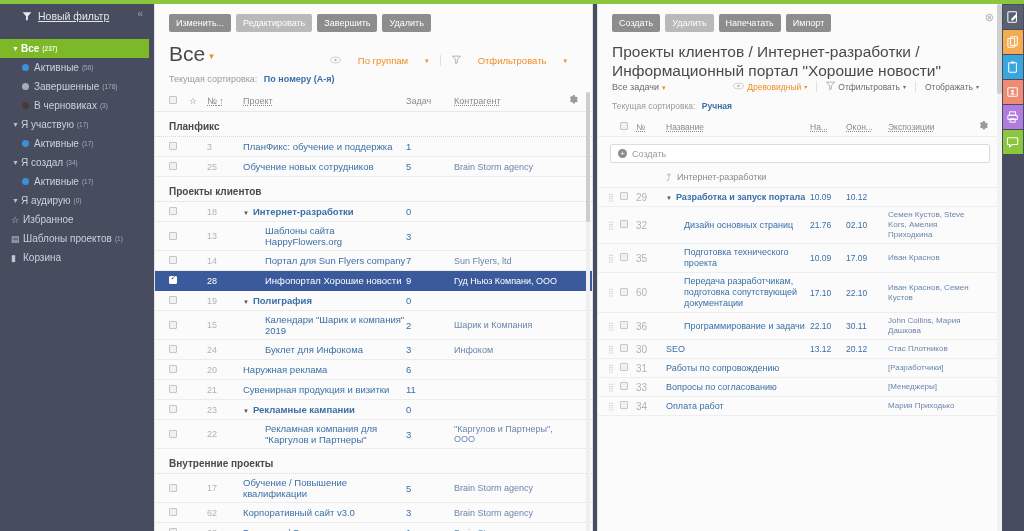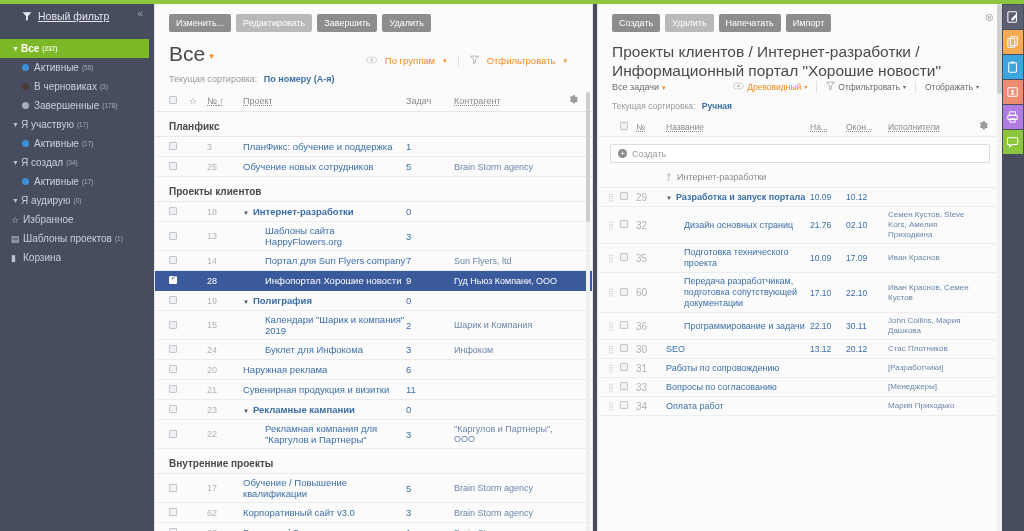--- a/index.html
+++ b/index.html
@@ -57,21 +57,21 @@
   .gbtn {
     background:#8d8d8d; color:#fff; font-size:9px; border:none; border-radius:2px;
     padding:3px 7px; cursor:pointer; line-height:12px; white-space:nowrap;
   }
   .gbtn.dim { background:#b9b9b9; }
   .title-row { display:flex; align-items:flex-end; padding:2px 14px 0 14px; }
   .big-title { font-size:21px; color:#4a4a4a; font-weight:normal; line-height:24px; }
   .title-caret { color:#f08d24; font-size:9px; margin-left:4px; margin-bottom:5px; }
   .title-actions { margin-left:auto; display:flex; align-items:center; gap:0; }
   .tact {
-    display:flex; align-items:center; gap:8px; font-size:9.5px; color:#f08d24;
+    display:flex; align-items:center; gap:17px; font-size:9.5px; color:#f08d24;
     padding:0 11px; white-space:nowrap; cursor:pointer;
   }
   .tact.sep { border-left:1px solid #e0e0e0; }
   .tact .tcar { font-size:7px; }
   .eye { color:#b9b9b9; font-size:10px; }
 
   .sortline { padding:8px 14px 6px 14px; font-size:9px; color:#9a9a9a; }
   .sortline b { color:#3b6fa8; font-weight:bold; margin-left:4px; }
 
   .thead {
@@ -222,28 +222,28 @@
           <span class="caret">▼</span>
           <span>Все</span>
           <span class="cnt">(237)</span>
         </div>
         <div class="sb-item ind1">
           <span class="dot dot-blue"></span>
           <span>Активные</span>
           <span class="cnt">(56)</span>
         </div>
         <div class="sb-item ind1">
+          <span class="dot dot-gray"></span>
+          <span>Завершенные</span>
+          <span class="cnt">(178)</span>
+        </div>
+        <div class="sb-item ind1">
           <span class="dot dot-dark"></span>
           <span>В черновиках</span>
           <span class="cnt">(3)</span>
-        </div>
-        <div class="sb-item ind1">
-          <span class="dot dot-gray"></span>
-          <span>Завершенные</span>
-          <span class="cnt">(178)</span>
         </div>
         <div class="sb-item ind2">
           <span class="caret">▼</span>
           <span>Я участвую</span>
           <span class="cnt">(17)</span>
         </div>
         <div class="sb-item ind1">
           <span class="dot dot-blue"></span>
           <span>Активные</span>
           <span class="cnt">(17)</span>
@@ -528,21 +528,21 @@
       <b>Ручная</b>
     </div>
 
     <div class="r-thead">
       <span class="rc-drag"></span>
       <span class="rc-chk"><i class="chk"></i></span>
       <span class="rc-num lnk">№</span>
       <span class="rc-name lnk">Название</span>
       <span class="rc-d1 lnk">На...</span>
       <span class="rc-d2 lnk">Окон...</span>
-      <span class="rc-exec lnk">Исполнители</span>
+      <span class="rc-exec lnk">Экспозиции</span>
       <span class="rc-gear">
         <svg width="9" height="9" viewBox="0 0 16 16">
             <path fill="#9a9a9a" d="M8 5a3 3 0 100 6 3 3 0 000-6zm6.4 3c0-.4 0-.8-.1-1.2l1.5-1-1.6-2.8-1.7.7c-.6-.5-1.2-.9-1.9-1.1L10.3 0H7.1L6.8 1.6c-.7.2-1.3.6-1.9 1.1L3.2 2 1.6 4.8l1.5 1C3 6.2 3 6.6 3 8s0 .8.1 1.2l-1.5 1 1.6 2.8 1.7-.7c.6.5 1.2.9 1.9 1.1l.3 1.6h3.2l.3-1.6c.7-.2 1.3-.6 1.9-1.1l1.7.7 1.6-2.8-1.5-1c.1-.4.1-.8.1-1.2z"></path>
           </svg>
       </span>
     </div>
 
     <div class="create-box">
       <span class="plus">+</span>
       <span>Создать</span>

